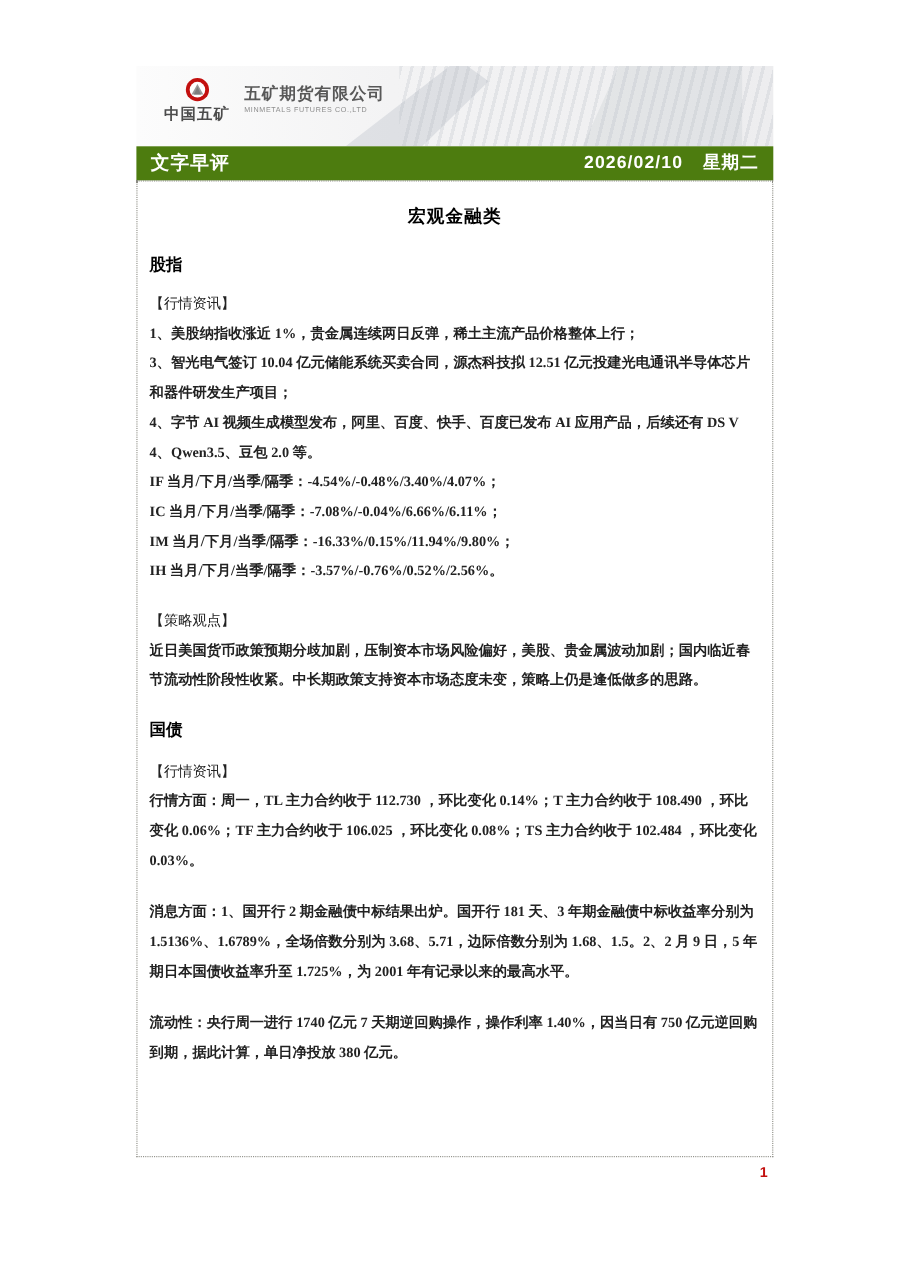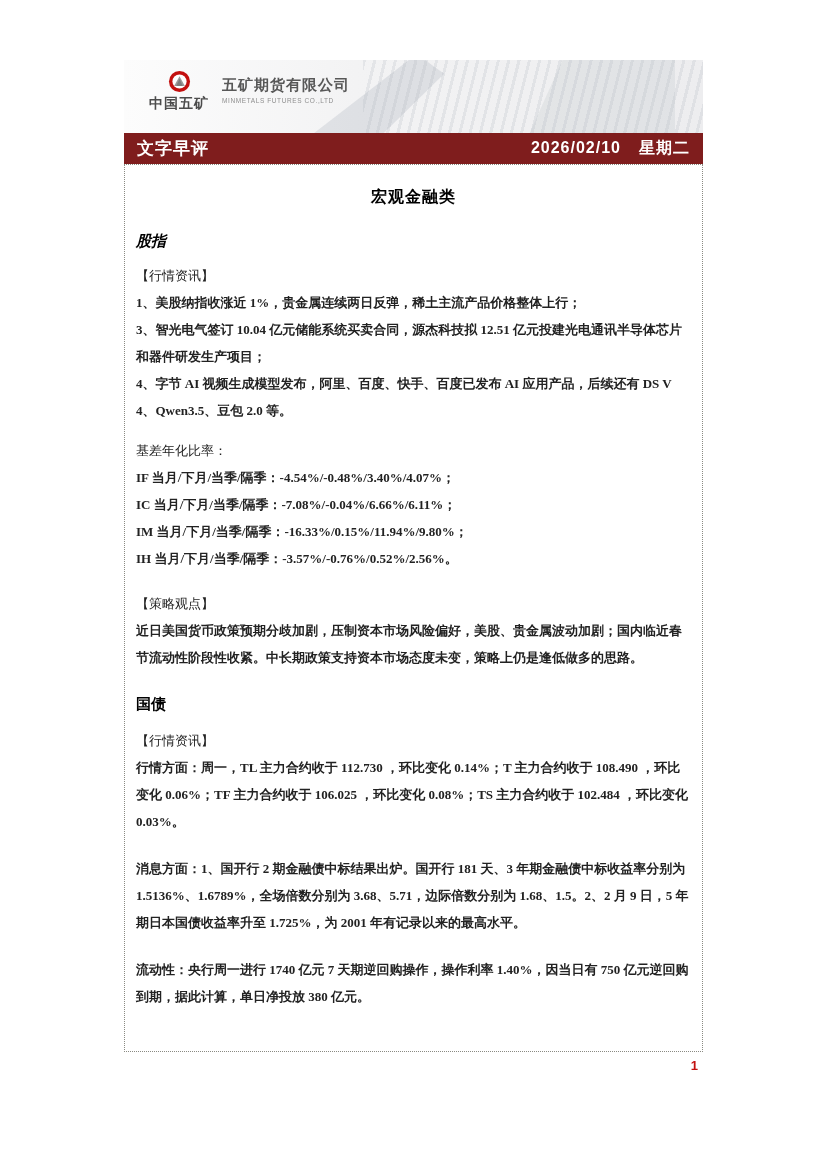--- a/index.html
+++ b/index.html
@@ -62,21 +62,21 @@
     margin-top: 2px;
     font-family: "Liberation Sans", sans-serif;
     font-size: 6.5px; color: #8e8e8e; letter-spacing: 0.6px;
   }
 
   
   .banner {
     position: absolute;
     left: 124px; top: 133px;
     width: 579px; height: 31px;
-    background: #7f1d1d;
+    background: #4d7c0f;
     color: #ffffff;
     font-family: "Liberation Sans", sans-serif;
     font-weight: bold;
     display: flex; align-items: center; justify-content: space-between;
     padding: 0 13px;
   }
   .banner-title { font-size: 17px; letter-spacing: 1px; }
   .banner-date  { font-size: 16px; letter-spacing: 1px; }
   .banner-weekday { margin-left: 18px; }
 
@@ -94,21 +94,21 @@
     text-align: center;
     font-family: "Liberation Sans", sans-serif;
     font-weight: bold; font-size: 16px; color: #000;
     letter-spacing: 1px;
   }
   .sec-heading {
     font-family: "Liberation Sans", sans-serif;
     font-weight: bold; font-size: 15px; color: #000;
     line-height: 22px;
   }
-  .h-stock { margin-top: 22px; font-style: italic; }
+  .h-stock { margin-top: 22px; }
   .h-bond  { margin-top: 22px; }
   .label-line {
     font-size: 13px; line-height: 27px; color: #222;
   }
   .lbl-info-stock { margin-top: 10px; }
   .lbl-basis { margin-top: 13px; }
   .lbl-strategy { margin-top: 18px; }
   .lbl-info-bond { margin-top: 12px; }
   .para {
     font-size: 13px; line-height: 27px; color: #222;
@@ -168,21 +168,20 @@
   <div class="doc-title">宏观金融类</div>
 
   <div class="sec-heading h-stock">股指</div>
 
   <div class="label-line lbl-info-stock">【行情资讯】</div>
 
   <div class="para">1、美股纳指收涨近 1%，贵金属连续两日反弹，稀土主流产品价格整体上行；</div>
   <div class="para">3、智光电气签订 10.04 亿元储能系统买卖合同，源杰科技拟 12.51 亿元投建光电通讯半导体芯片和器件研发生产项目；</div>
   <div class="para">4、字节 AI 视频生成模型发布，阿里、百度、快手、百度已发布 AI 应用产品，后续还有 DS  V4、Qwen3.5、豆包 2.0 等。</div>
 
-  <div class="label-line lbl-basis">基差年化比率：</div>
   <div class="para">IF 当月/下月/当季/隔季：-4.54%/-0.48%/3.40%/4.07%；</div>
   <div class="para">IC 当月/下月/当季/隔季：-7.08%/-0.04%/6.66%/6.11%；</div>
   <div class="para">IM 当月/下月/当季/隔季：-16.33%/0.15%/11.94%/9.80%；</div>
   <div class="para">IH 当月/下月/当季/隔季：-3.57%/-0.76%/0.52%/2.56%。</div>
 
   <div class="label-line lbl-strategy">【策略观点】</div>
   <div class="para">近日美国货币政策预期分歧加剧，压制资本市场风险偏好，美股、贵金属波动加剧；国内临近春节流动性阶段性收紧。中长期政策支持资本市场态度未变，策略上仍是逢低做多的思路。</div>
 
   <div class="sec-heading h-bond">国债</div>
 

